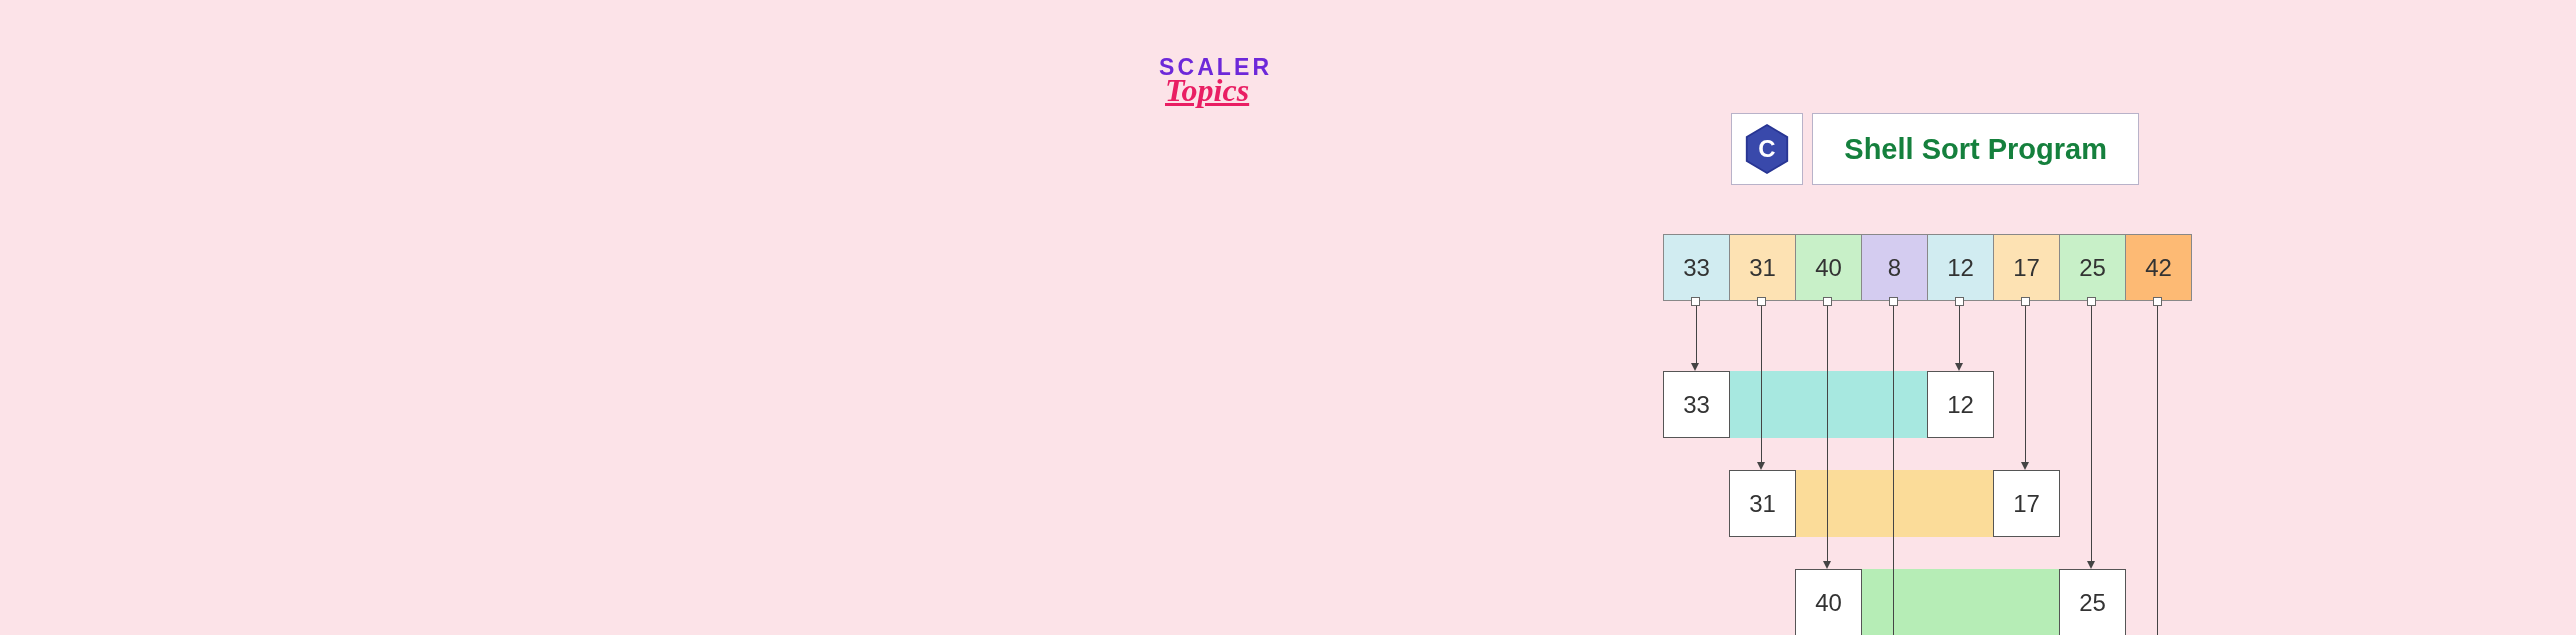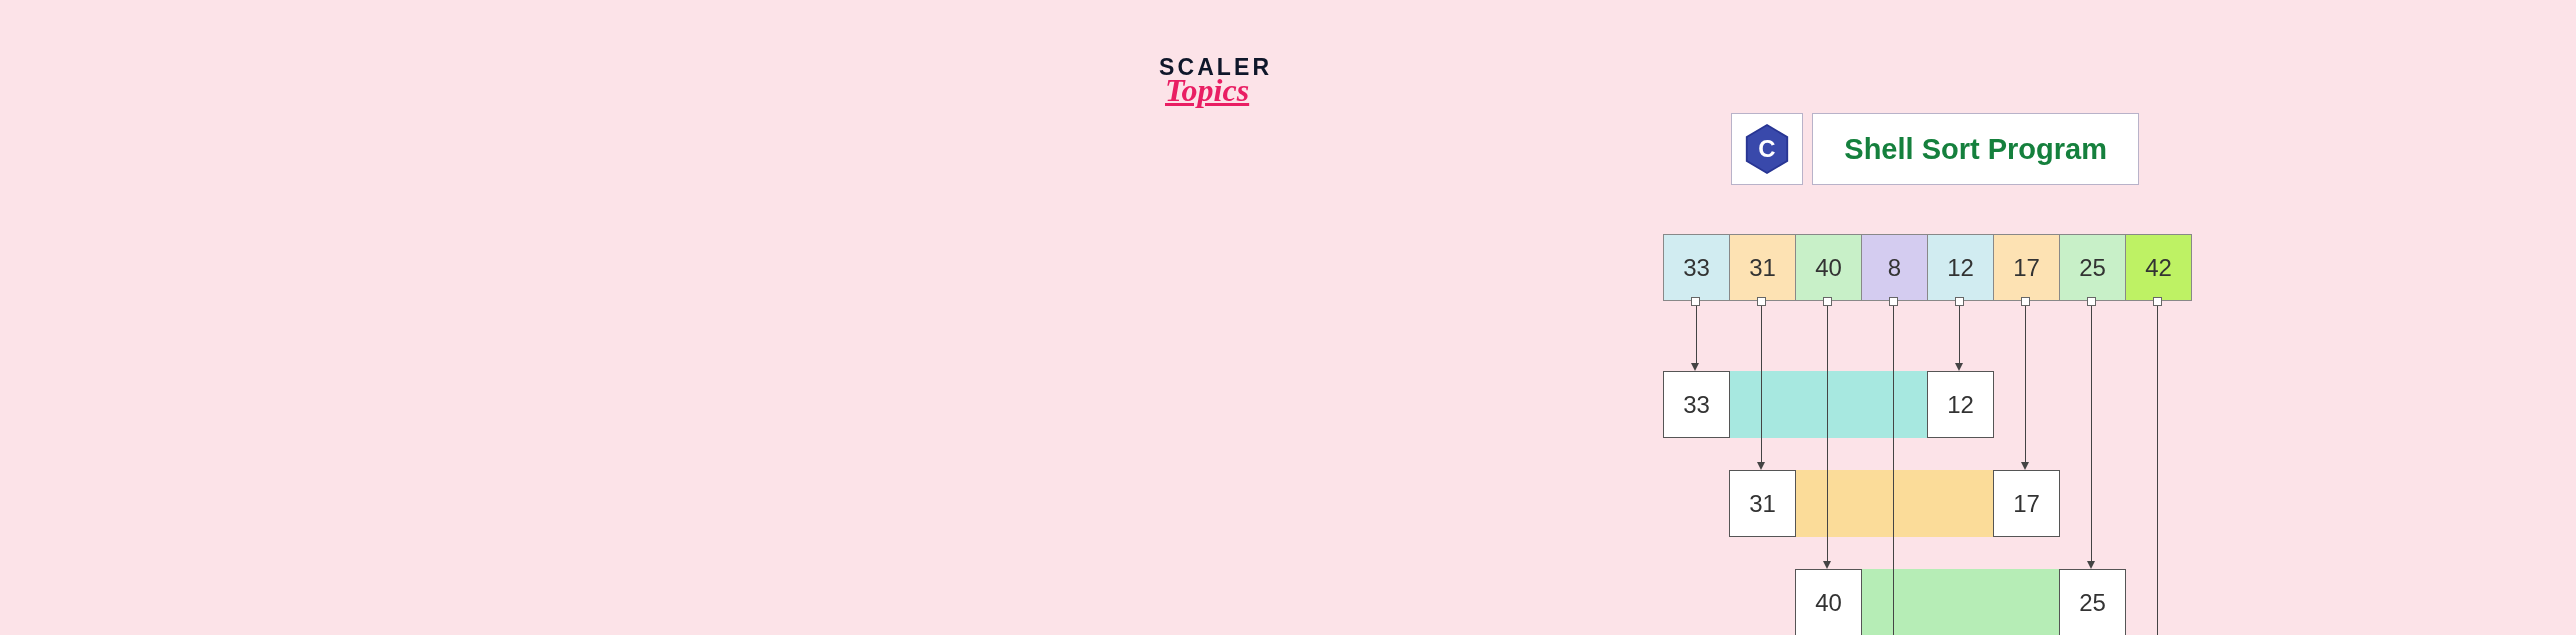--- a/index.html
+++ b/index.html
@@ -20,21 +20,21 @@
     position: absolute;
     left: 1159px;
     top: 54px;
     width: 180px;
   }
   .logo-scaler {
     font-family: 'Arial Black', Arial, sans-serif;
     font-weight: 900;
     font-size: 23px;
     letter-spacing: 3.1px;
-    color: #0f172a;
+    color: #6d28d9;
   }
   .logo-topics {
     font-family: 'Brush Script MT', cursive;
     font-size: 32px;
     color: #e91e63;
     font-weight: bold;
     font-style: italic;
     margin-top: -9.3px;
     margin-left: 6px;
     text-decoration: underline;
@@ -147,21 +147,21 @@
   </div>
 
   <div class="array-row" id="main-array" style="left:1663px; top:234px;">
       <div class="cell" style="background: rgb(209, 236, 241);">33</div>
       <div class="cell" style="background: rgb(253, 226, 179);">31</div>
       <div class="cell" style="background: rgb(200, 240, 200);">40</div>
       <div class="cell" style="background: rgb(212, 204, 240);">8</div>
       <div class="cell" style="background: rgb(209, 236, 241);">12</div>
       <div class="cell" style="background: rgb(253, 226, 179);">17</div>
       <div class="cell" style="background: rgb(200, 240, 200);">25</div>
-      <div class="cell" style="background: #bef264;">42</div>
+      <div class="cell" style="background: #fdba74;">42</div>
     </div>
 
   <div id="dynamic">
       <div class="color-band" style="left: 1730px; top: 371px; width: 197px; background: rgb(167, 232, 224);"></div>
       <div class="small-cell" style="left: 1663px; top: 371px;">33</div>
       <div class="small-cell" style="left: 1927px; top: 371px;">12</div>
       <div class="connector-dot" style="left: 1691px; top: 297px;"></div>
       <div class="arrow-line" style="left: 1696px; top: 306px; height: 58px;"></div>
       <div class="arrow-head" style="left: 1691px; top: 363px;"></div>
       <div class="connector-dot" style="left: 1955px; top: 297px;"></div>

